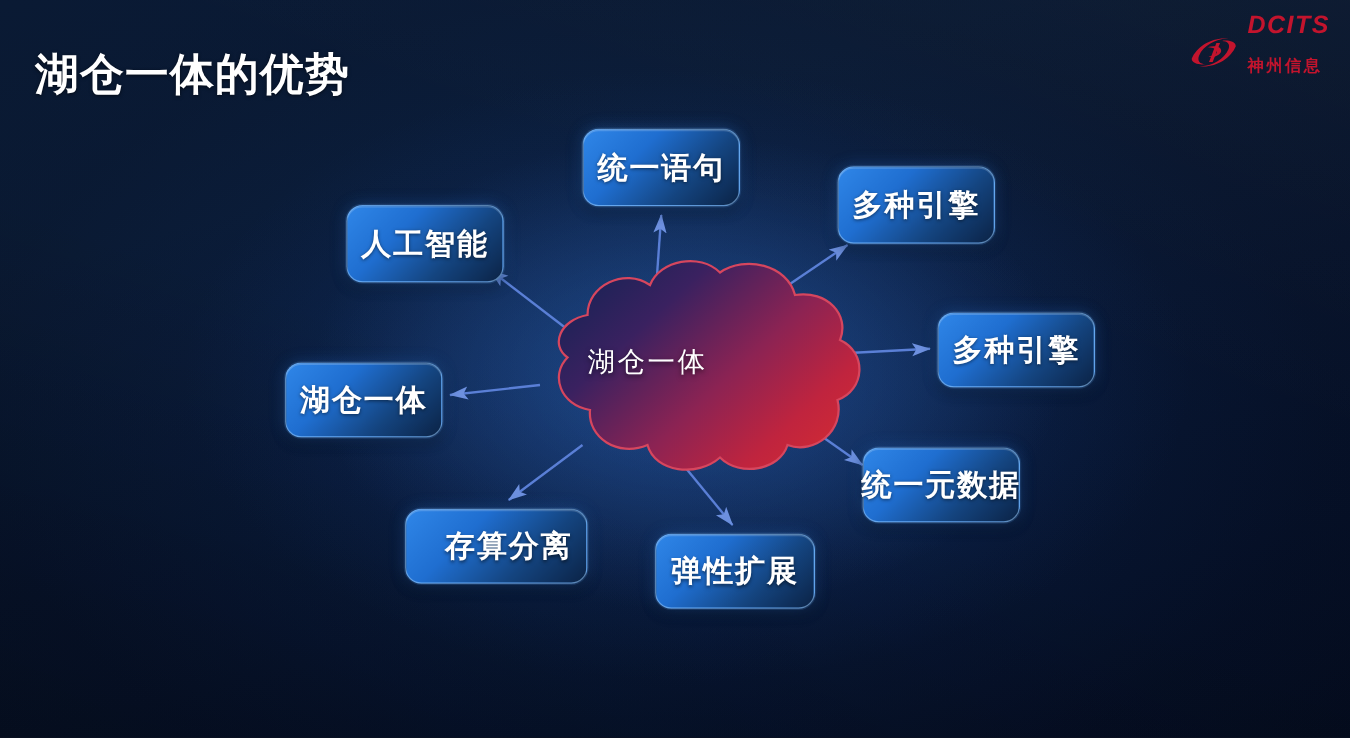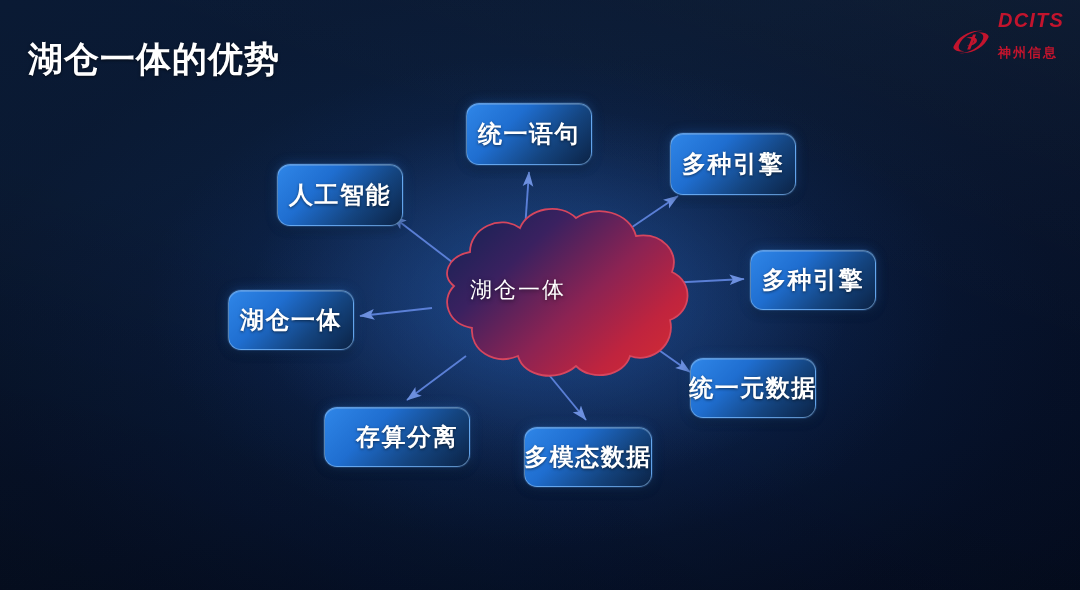--- a/index.html
+++ b/index.html
@@ -217,18 +217,18 @@
       <div class="node" style="left: 228px; top: 290px; width: 124px; height: 58px;">
         <span>湖仓一体</span>
       </div>
       <div class="node" style="left: 690px; top: 358px; width: 124px; height: 58px;">
         <span>统一元数据</span>
       </div>
       <div class="node" style="left: 324px; top: 407px; width: 124px; height: 58px; padding-left: 20px;">
         <span>存算分离</span>
       </div>
       <div class="node" style="left: 524px; top: 427px; width: 126px; height: 58px;">
-        <span>多模态数据</span>
+        <span>弹性扩展</span>
       </div>
     </div>
 
 
 </div>
 
 </body></html>

